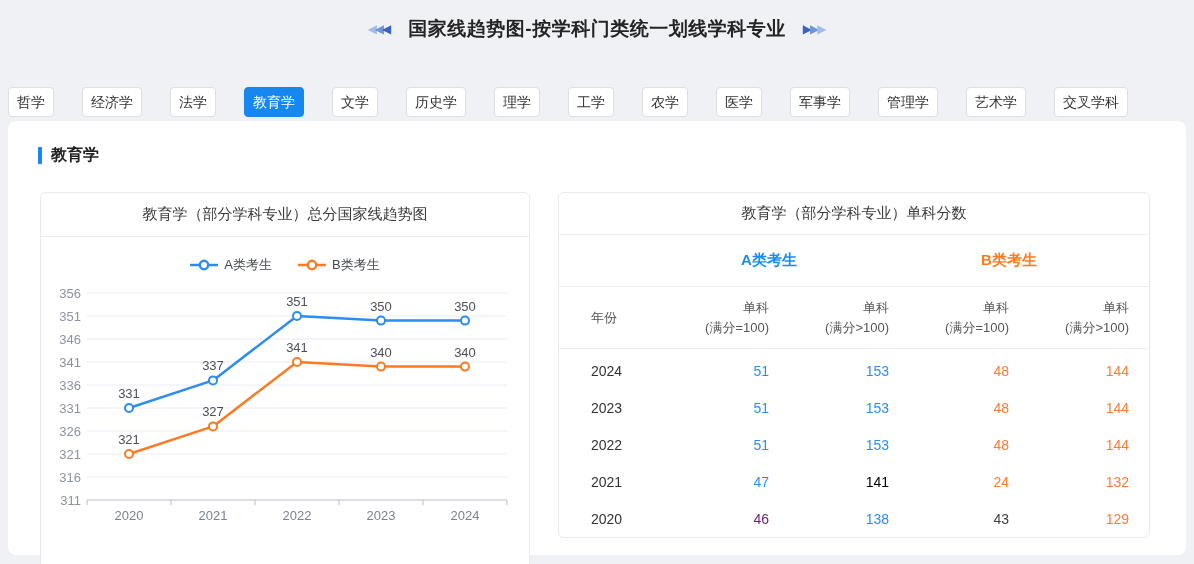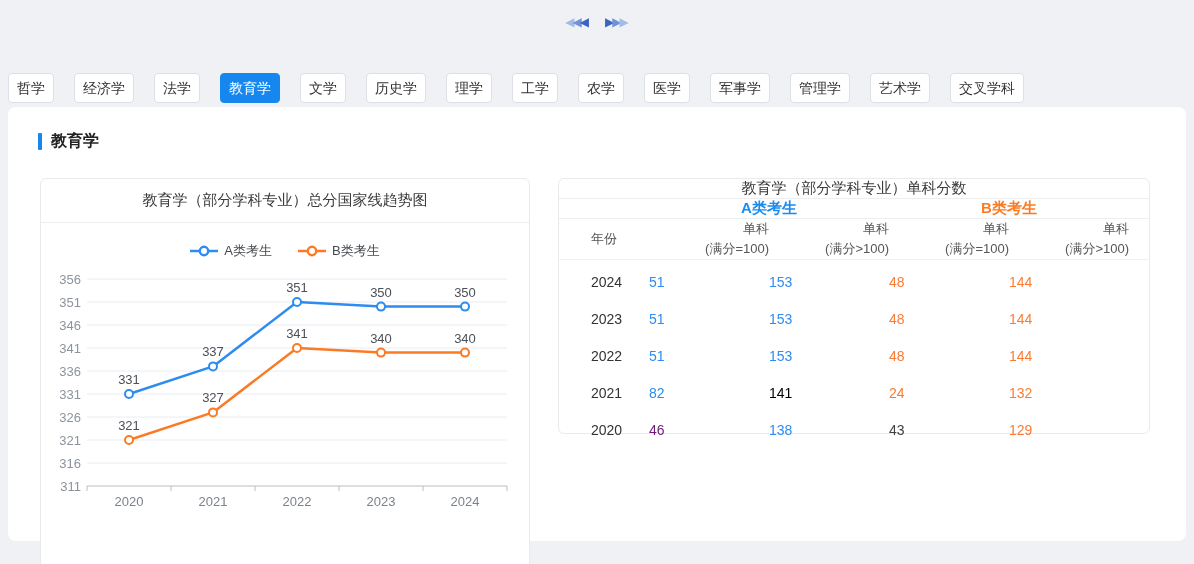--- a/index.html
+++ b/index.html
@@ -10,21 +10,21 @@
     color:#333;
   }
   
   .page-header { padding-top:16px; display:flex; justify-content:center; align-items:center; gap:18px; }
   .page-title { font-size:19px; font-weight:bold; color:#242424; letter-spacing:0.5px; }
   .arrow-group { display:flex; align-items:center; cursor:pointer; }
   .arrow-group span { font-size:12px; line-height:1; margin:0 -1px; }
   .al1{color:#a3bce6;} .al2{color:#6f93d4;} .al3{color:#3a63c2;}
   .ar1{color:#3a63c2;} .ar2{color:#6f93d4;} .ar3{color:#a3bce6;}
   
-  .tabs { display:flex; gap:20px; margin:45px 8px 0 8px; flex-wrap:nowrap; }
+  .tabs { display:flex; gap:28px; margin:45px 8px 0 8px; flex-wrap:nowrap; }
   .tab {
     background:#fff; border:1px solid #dcdfe6; border-radius:4px;
     padding:5px 8px; font-size:14px; color:#333; line-height:18px;
     cursor:pointer; white-space:nowrap;
   }
   .tab.active { background:#1787f0; border-color:#1787f0; color:#fff; }
   
   .panel {
     background:#fff; margin:4px 8px 0 8px; border-radius:8px;
     height:434px; padding-top:24px;
@@ -36,42 +36,43 @@
   .card { background:#fff; border:1px solid #e8eaee; border-radius:6px; }
   .card-title-row {
     height:44px; display:flex; align-items:center; justify-content:center;
     font-size:15px; color:#3a3a3a; border-bottom:1px solid #eceef2;
   }
   
   .chart-card { width:490px; height:452px; }
   .legend-row { display:flex; justify-content:center; gap:26px; padding-top:13px; height:42px; }
   .legend-item { display:flex; align-items:center; gap:6px; cursor:pointer; font-size:13px; color:#45494e; }
   
-  .table-card { flex:1; height:256px; display:flex; flex-direction:column; }
+  .table-card { flex:1; height:346px; display:flex; flex-direction:column; }
   .grid-row { display:grid; grid-template-columns:70px 1fr 1fr 1fr 1fr; padding:0 20px; align-items:center; }
   .group-row { height:54px; border-bottom:1px solid #ebeef2; font-size:15px; font-weight:bold; }
   .group-a { grid-column:2 / span 2; text-align:center; }
   .group-b { grid-column:4 / span 2; text-align:center; }
   .colhead-row { height:64px; border-bottom:1px solid #eef0f3; font-size:13px; color:#555; }
   .colhead-cell { text-align:right; line-height:1.55; }
   .colhead-cell.year { text-align:left; padding-left:12px; }
   .data-row { height:37px; font-size:14px; }
   .data-row .year-cell { text-align:left; padding-left:12px; color:#333; }
-  .data-row .score-cell { text-align:left; }
+  .data-row .score-cell { text-align:right; }
   .table-body { padding-top:3px; }
 </style>
 </head>
 <body>
 
 <div class="page-header">
   <div class="arrow-group">
     <span class="al1">◀</span>
       <span class="al2">◀</span>
       <span class="al3">◀</span>
   </div>
+  <div class="page-title">国家线趋势图-按学科门类统一划线学科专业</div>
   <div class="arrow-group">
     <span class="ar1">▶</span>
       <span class="ar2">▶</span>
       <span class="ar3">▶</span>
   </div>
 </div>
 
 <div class="tabs" id="tabs">
     <div class="tab">哲学</div>
     <div class="tab">经济学</div>
@@ -215,21 +216,21 @@
           </div>
           <div class="grid-row data-row">
             <div class="year-cell">2022</div>
             <div class="score-cell" style="color: rgb(45, 140, 240);">51</div>
             <div class="score-cell" style="color: rgb(45, 140, 240);">153</div>
             <div class="score-cell" style="color: rgb(251, 123, 52);">48</div>
             <div class="score-cell" style="color: rgb(251, 123, 52);">144</div>
           </div>
           <div class="grid-row data-row">
             <div class="year-cell">2021</div>
-            <div class="score-cell" style="color: rgb(45, 140, 240);">82</div>
+            <div class="score-cell" style="color: rgb(45, 140, 240);">47</div>
             <div class="score-cell" style="color: #000000;">141</div>
             <div class="score-cell" style="color: rgb(251, 123, 52);">24</div>
             <div class="score-cell" style="color: rgb(251, 123, 52);">132</div>
           </div>
           <div class="grid-row data-row">
             <div class="year-cell">2020</div>
             <div class="score-cell" style="color: #701a75;">46</div>
             <div class="score-cell" style="color: rgb(45, 140, 240);">138</div>
             <div class="score-cell" style="color: #404040;">43</div>
             <div class="score-cell" style="color: rgb(251, 123, 52);">129</div>

